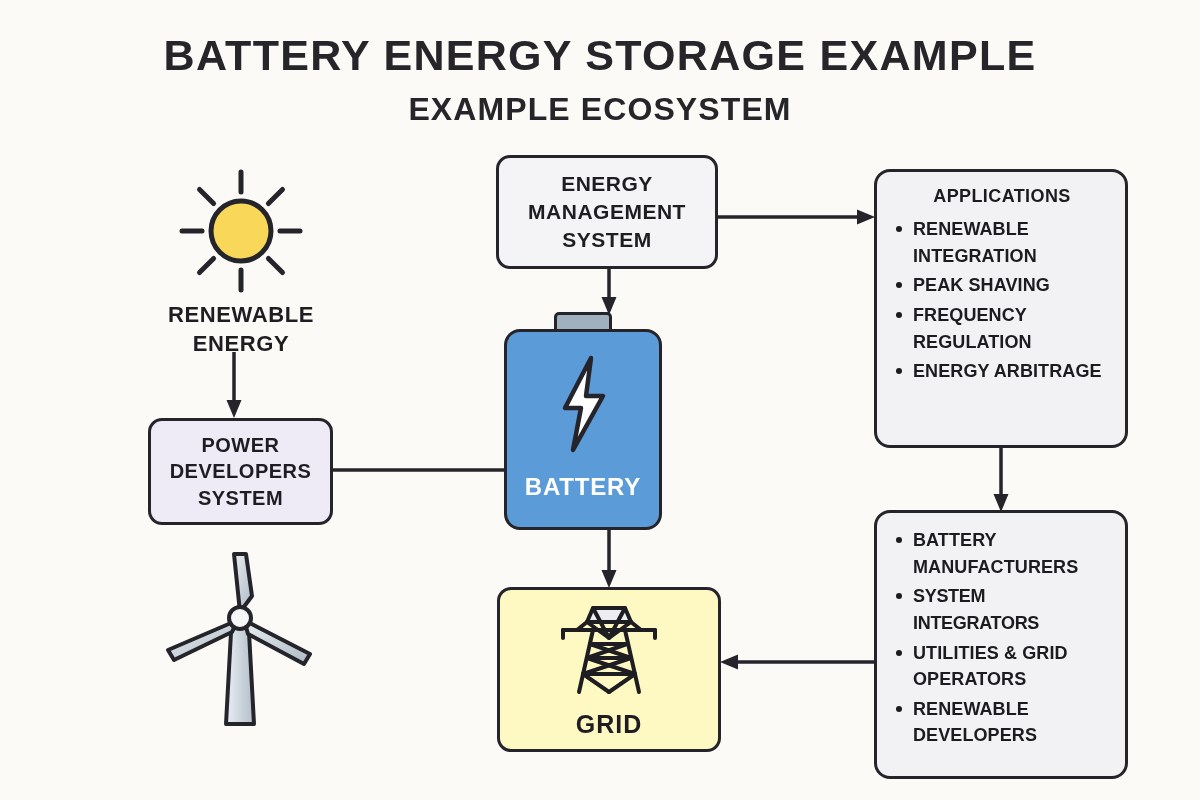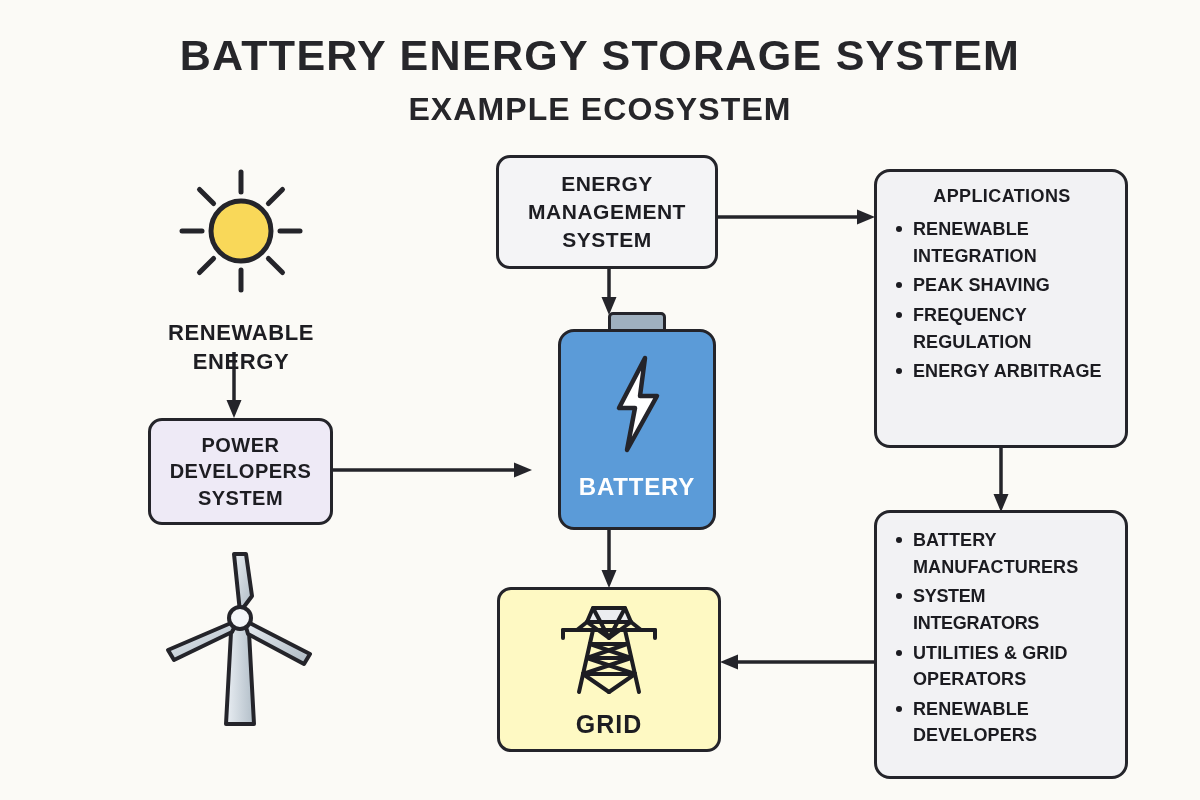--- a/index.html
+++ b/index.html
@@ -149,21 +149,21 @@
     background: #1B1B20;
   }
   .card-list li.condensed {
     font-size: 18px;
     letter-spacing: -0.3px;
   }
 
   
   #battery-wrap {
     position: absolute;
-    left: 558px;
+    left: 504px;
     top: 312px;
     width: 148px;
     height: 218px;
   }
   #battery-cap {
     position: absolute;
     left: 50px;
     top: 0;
     width: 58px;
     height: 22px;
@@ -206,21 +206,21 @@
   #sun-icon {
     position: absolute;
     left: 171px;
     top: 168px;
     width: 140px;
     height: 126px;
   }
   #renewable-label {
     position: absolute;
     left: 110px;
-    top: 318px;
+    top: 300px;
     width: 262px;
     text-align: center;
     font-size: 22px;
     font-weight: bold;
     line-height: 1.32;
     color: #1D1D22;
     letter-spacing: 0.6px;
   }
 
   
@@ -234,21 +234,21 @@
 
   
   .conn { position: absolute; }
   .conn svg { display: block; overflow: visible; }
 </style>
 </head>
 <body>
 
 <div id="stage">
 
-  <div class="title" id="main-title">BATTERY ENERGY STORAGE SYSTEM</div>
+  <div class="title" id="main-title">BATTERY ENERGY STORAGE EXAMPLE</div>
   <div class="title" id="sub-title">EXAMPLE ECOSYSTEM</div>
 
   <div class="conn" style="left:225px; top:352px; width:18px; height:68px;">
     <svg width="18" height="68" viewBox="0 0 18 68">
       <line x1="9" y1="0" x2="9" y2="56" stroke="#24242A" stroke-width="3.5"></line>
       <polygon points="9,66 1.5,48 16.5,48" fill="#24242A"></polygon>
     </svg>
   </div>
 
   <div class="conn" style="left:331px; top:461px; width:204px; height:18px;">

